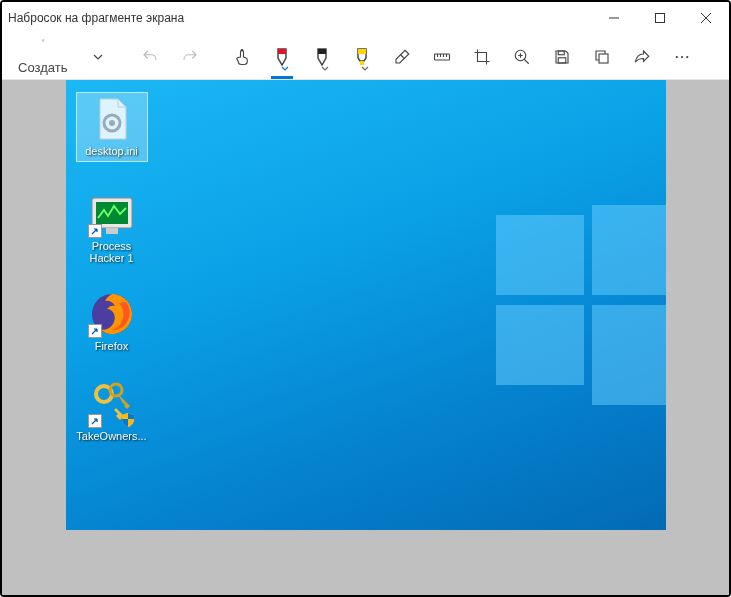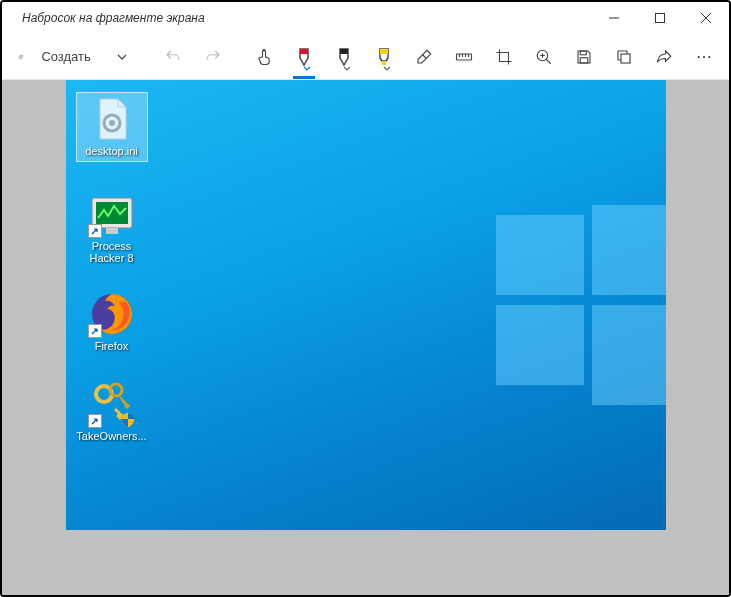--- a/index.html
+++ b/index.html
@@ -16,25 +16,24 @@
     width: 100%;
     height: 100%;
     display: flex;
     flex-direction: column;
     background: #fff;
   }
   .titlebar {
     height: 32px;
     display: flex;
     align-items: center;
-    padding-left: 20px;
+    padding-left: 6px;
     font-size: 12px;
     color: #333;
     background: #fff;
-    font-style: italic;
   }
   .title-text { flex: 1; }
   .win-controls { display: flex; }
   .win-btn {
     width: 46px;
     height: 32px;
     display: flex;
     align-items: center;
     justify-content: center;
     color: #333;
@@ -51,21 +50,21 @@
   .tb-btn {
     height: 36px;
     min-width: 34px;
     display: flex;
     align-items: center;
     justify-content: center;
     border-radius: 2px;
     color: #444;
     position: relative;
   }
-  .tb-btn.text { padding: 0 8px; gap: 18px; font-size: 13px; }
+  .tb-btn.text { padding: 0 8px; gap: 18px; font-size: 13px; flex-direction: column; }
   .tb-btn.disabled { color: #bbb; }
   .tb-btn.active::after {
     content: "";
     position: absolute;
     bottom: -4px;
     left: 6px;
     right: 6px;
     height: 3px;
     background: #0078d4;
   }
@@ -307,21 +306,21 @@
             <rect x="8" y="12" width="32" height="22" fill="#083"></rect>
             <polyline points="10,28 16,20 20,26 26,16 32,24 38,18" fill="none" stroke="#6f6" stroke-width="2"></polyline>
             <rect x="18" y="38" width="12" height="6" fill="#ccc"></rect>
           </svg>
           <div class="shortcut-arrow">
             <svg width="8" height="8" viewBox="0 0 8 8">
                 <path d="M1 7l5-5M6 2H3M6 2v3" stroke="#05a" stroke-width="1.2" fill="none"></path>
               </svg>
           </div>
         </div>
-        <div class="label">Process Hacker 8</div>
+        <div class="label">Process Hacker 1</div>
       </div>
 
       <div class="desk-icon" style="left:10px; top:300px;">
         <div class="ibox">
           <svg width="48" height="48" viewBox="0 0 48 48">
             <circle cx="16" cy="14" r="8" fill="none" stroke="#f0c040" stroke-width="4"></circle>
             <path d="M20 20l16 16-4 4-4-4 2-2-4-4 2-2-6-6" fill="#f0c040"></path>
             <circle cx="28" cy="10" r="6" fill="none" stroke="#d4a020" stroke-width="3"></circle>
             <path d="M30 14l12 12-3 3-3-3 1-1-3-3" fill="#d4a020"></path>
           </svg>

